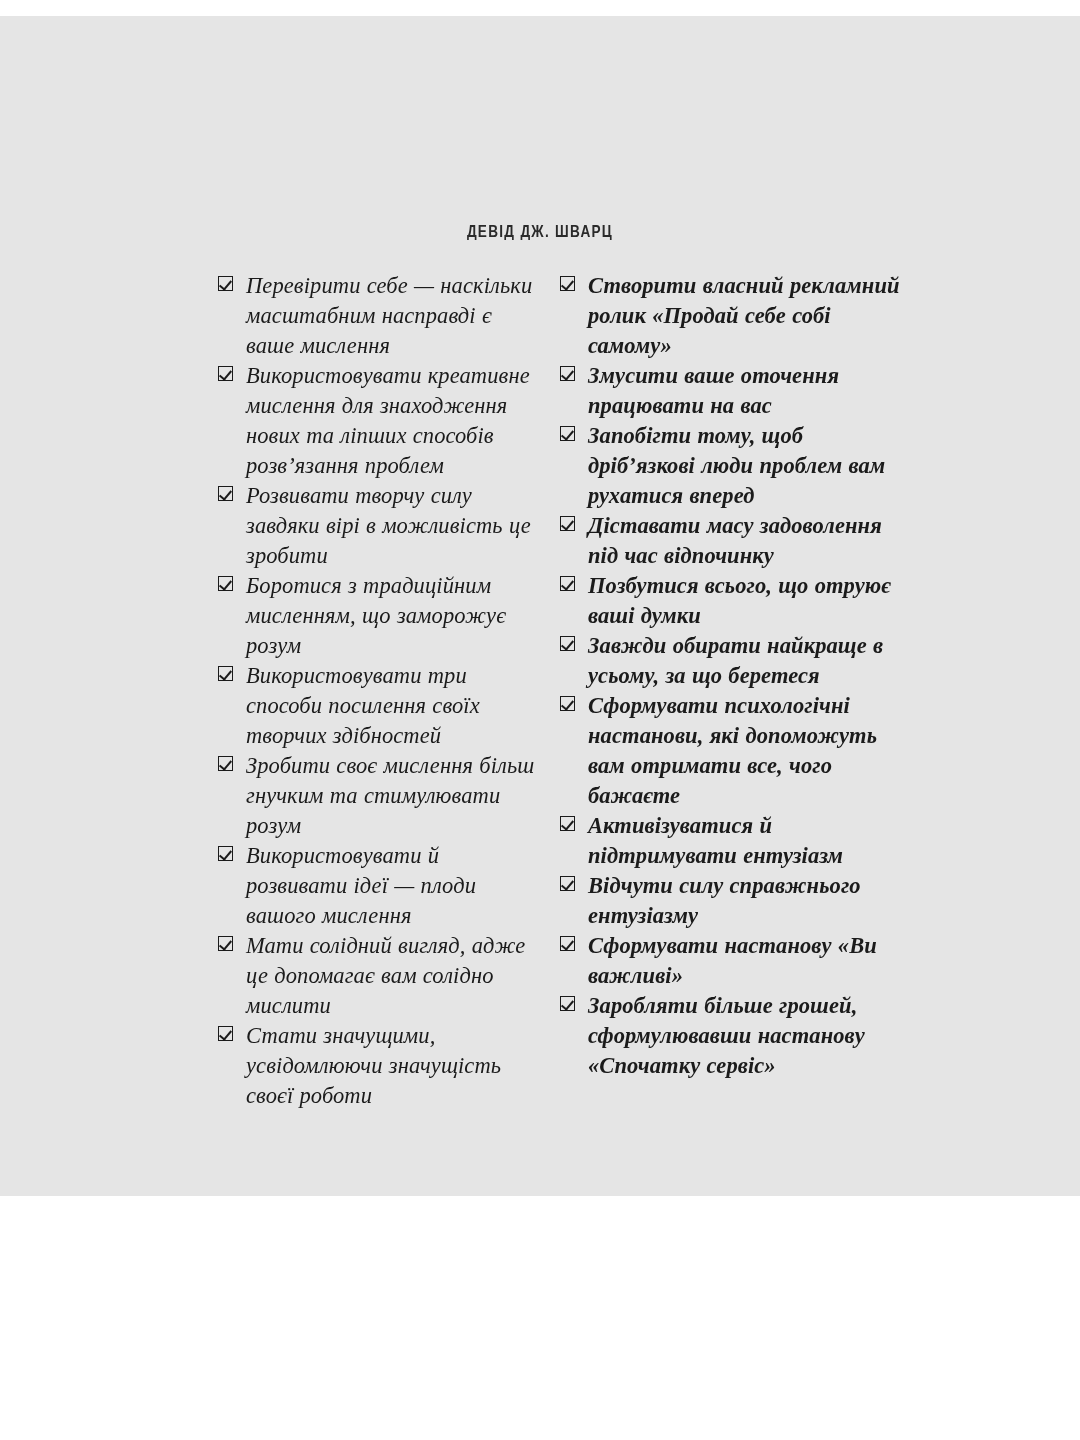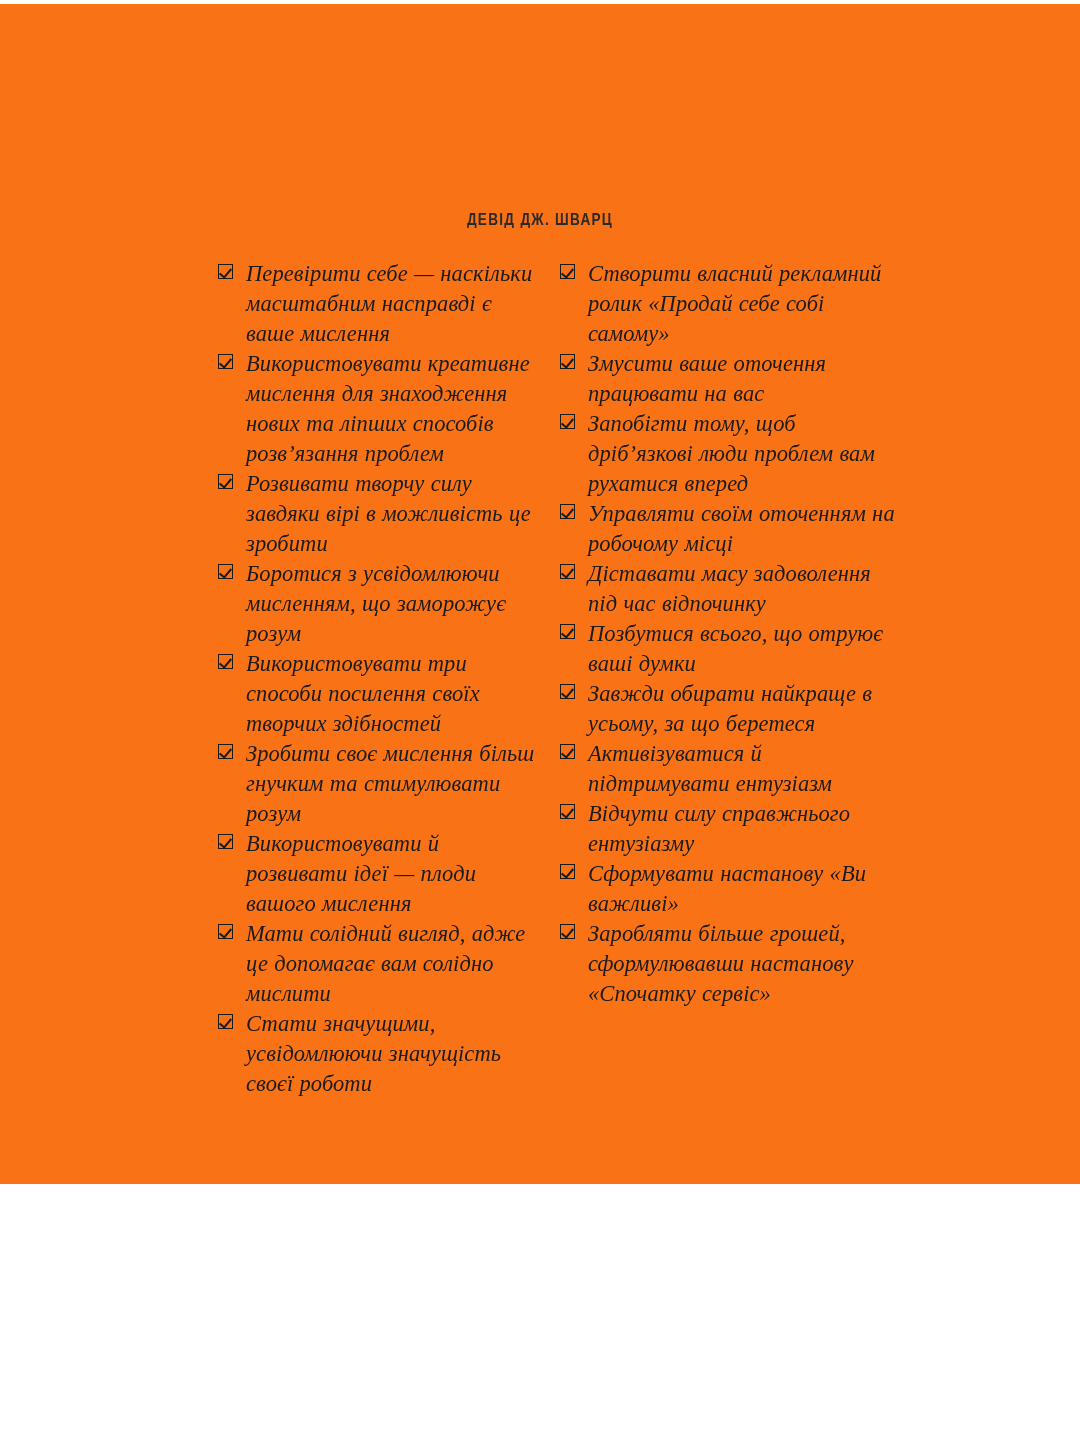--- a/index.html
+++ b/index.html
@@ -5,22 +5,22 @@
 <style>
   html, body {
     margin: 0;
     padding: 0;
     background: #ffffff;
   }
   .page {
     position: relative;
     width: 1080px;
     height: 1180px;
-    background: #f97316;
-    margin: 4px auto;
+    background: #e5e5e5;
+    margin: 16px auto;
     overflow: hidden;
     font-family: "Liberation Serif", "DejaVu Serif", serif;
     color: #1b1b1b;
     -webkit-font-smoothing: antialiased;
   }
 
   
   .running-head {
     position: absolute;
     top: 206px;
@@ -45,21 +45,21 @@
     width: 684px;
     display: flex;
     align-items: flex-start;
     gap: 0px;
   }
   .column {
     width: 342px;
     box-sizing: border-box;
   }
   .column.left  { padding-right: 22px; }
-  .column.right { padding-left: 0px; }
+  .column.right { padding-left: 0px; font-weight: bold; }
 
   ul.checklist {
     list-style: none;
     margin: 0;
     padding: 0;
   }
   ul.checklist li {
     position: relative;
     padding-left: 28px;
     margin: 0 0 0 0;
@@ -129,21 +129,21 @@
           <li>
             <span class="box"></span>
             <span class="txt">Використовувати креативне мислення для знаходження нових та ліпших способів розв’язання проблем</span>
           </li>
           <li>
             <span class="box"></span>
             <span class="txt">Розвивати творчу силу завдяки вірі в можливість це зробити</span>
           </li>
           <li>
             <span class="box"></span>
-            <span class="txt">Боротися з усвідомлюючи мисленням, що заморожує розум</span>
+            <span class="txt">Боротися з традиційним мисленням, що заморожує розум</span>
           </li>
           <li>
             <span class="box"></span>
             <span class="txt">Використовувати три способи посилення своїх творчих здібностей</span>
           </li>
           <li>
             <span class="box"></span>
             <span class="txt">Зробити своє мислення більш гнучким та стимулювати розум</span>
           </li>
           <li>
@@ -170,33 +170,33 @@
           <li>
             <span class="box"></span>
             <span class="txt">Змусити ваше оточення працювати на вас</span>
           </li>
           <li>
             <span class="box"></span>
             <span class="txt">Запобігти тому, щоб дріб’язкові люди проблем вам рухатися вперед</span>
           </li>
           <li>
             <span class="box"></span>
-            <span class="txt">Управляти своїм оточенням на робочому місці</span>
-          </li>
-          <li>
-            <span class="box"></span>
             <span class="txt">Діставати масу задоволення під час відпочинку</span>
           </li>
           <li>
             <span class="box"></span>
             <span class="txt">Позбутися всього, що отруює ваші думки</span>
           </li>
           <li>
             <span class="box"></span>
             <span class="txt">Завжди обирати найкраще в усьому, за що беретеся</span>
+          </li>
+          <li>
+            <span class="box"></span>
+            <span class="txt">Сформувати психологічні настанови, які допоможуть вам отримати все, чого бажаєте</span>
           </li>
           <li>
             <span class="box"></span>
             <span class="txt">Активізуватися й підтримувати ентузіазм</span>
           </li>
           <li>
             <span class="box"></span>
             <span class="txt">Відчути силу справжнього ентузіазму</span>
           </li>
           <li>

